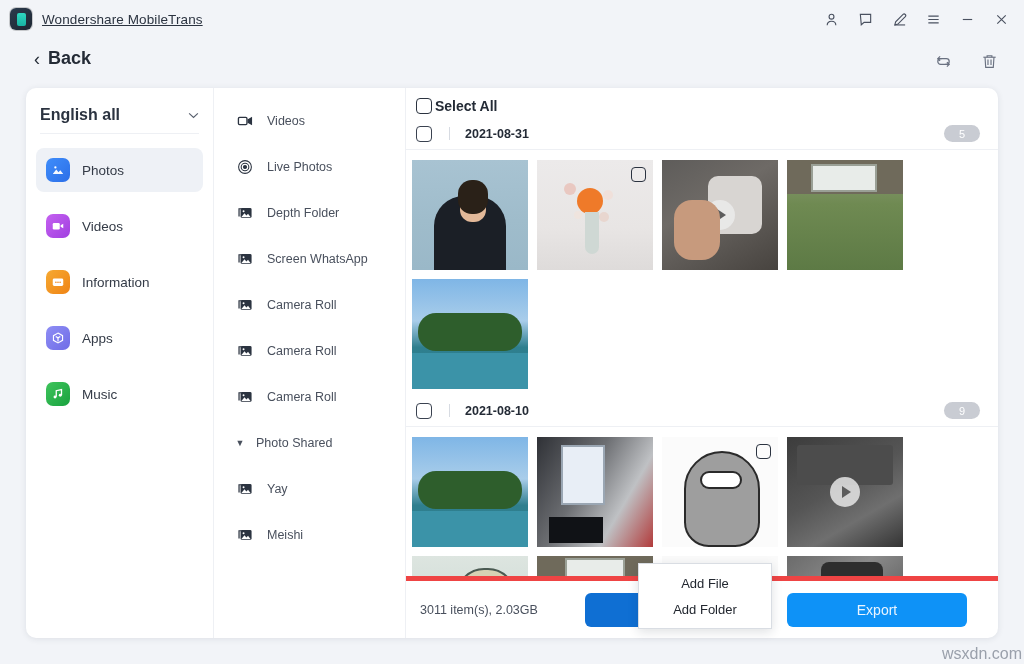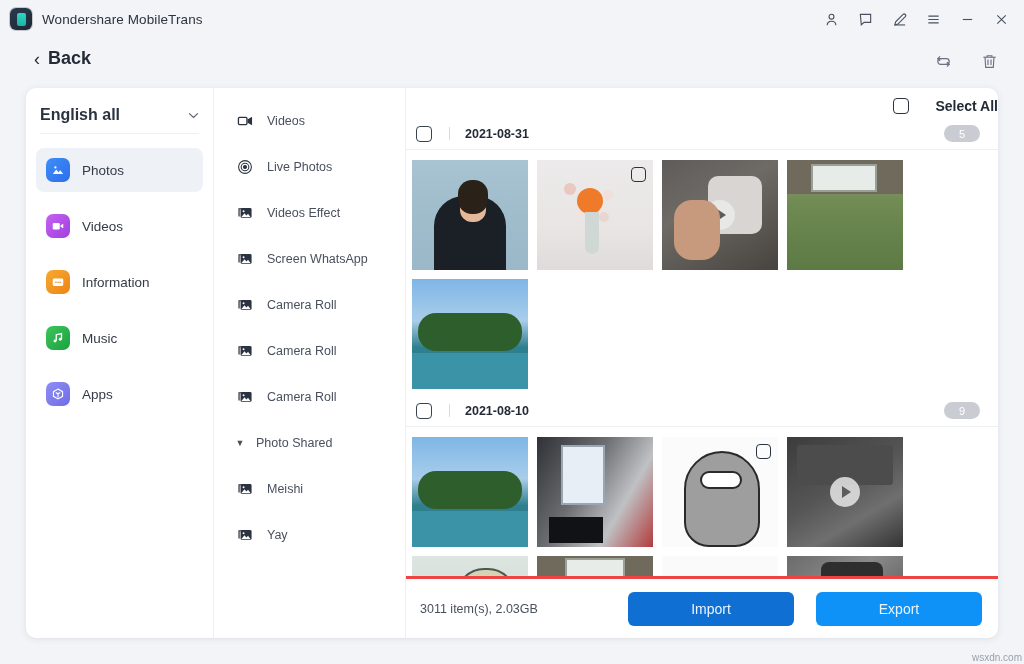--- a/index.html
+++ b/index.html
@@ -25,21 +25,21 @@
     border-radius: 6px;
     background: linear-gradient(145deg,#2b3a4d,#1d2733);
     display: flex; align-items: center; justify-content: center;
     box-shadow: 0 0 0 1px rgba(0,0,0,.18);
   }
   .app-icon .glyph {
     width: 9px; height: 13px; border-radius: 2px;
     background: linear-gradient(180deg,#2fd6c0,#18b4a5);
   }
   .app-title {
-    margin-left: 10px; font-size: 13.5px; color: #2b3340; letter-spacing: .1px;
+    margin-left: 10px; font-size: 13.5px; color: #2b3340; letter-spacing: .1px; text-decoration: underline;
   }
   .tab-curve {
     position: absolute; left: 0px; top: 0px; width: 260px; height: 38px;
     background: #fdfdfe;
     border-top-left-radius: 10px; border-top-right-radius: 10px;
     z-index: -1;
   }
   .win-ctrls {
     position: absolute; right: 6px; top: 0; height: 38px;
     display: flex; align-items: center; gap: 0px;
@@ -108,22 +108,22 @@
   }
   .alb .aicon { width: 18px; height: 18px; flex: none; color: #2b3340; display:flex; align-items:center; justify-content:center;}
   .alb.group { padding-left: 20px; gap: 10px; }
   .alb.group .tri { font-size: 9px; color: #49505d; width: 12px; text-align:center;}
 
   
   .col3 { flex: 1; display: flex; flex-direction: column; position: relative; }
   .grid-scroll { flex: 1; overflow: hidden; position: relative; }
 
   .selectall {
-    height: 30px; display: flex; align-items: center; gap: 26px;
-    padding-left: 10px; padding-top: 6px; justify-content: flex-end;
+    height: 30px; display: flex; align-items: center; gap: 3px;
+    padding-left: 10px; padding-top: 6px;
   }
   .selectall .lbl { font-size: 14px; font-weight: bold; color: #242b36; }
 
   .daterow {
     height: 32px; display: flex; align-items: center; gap: 4px;
     padding-left: 10px; padding-right: 18px;
     border-bottom: 1px solid #eef0f4;
   }
   .daterow .dsep { width: 1px; height: 13px; background: #d7dbe2; margin: 0 11px 0 13px; }
   .daterow .dlbl { font-size: 12.5px; font-weight: bold; color: #242b36; }
@@ -202,46 +202,46 @@
   .img-infog::before{content:"";position:absolute;left:16px;top:26px;width:34px;height:34px;border-radius:50%;border:2px solid #e8c96a;background:#fffdf3;
     box-shadow: 44px 4px 0 0 #fff6f5, 44px 4px 0 -1px #e98b8b;}
   .img-infog::after{content:"";position:absolute;left:32px;top:58px;width:34px;height:34px;border-radius:50%;border:2px solid #7fc2e8;background:#f4fbff;
     box-shadow: 40px 8px 0 0 #fcfbf0, 40px 8px 0 -1px #d8d46a;}
 
   .img-charger { background: linear-gradient(140deg,#6b6b6b 0%,#8a8a8a 35%,#5a5a5a 75%,#3f3f3f 100%); }
   .img-charger::before{content:"";position:absolute;left:34px;top:6px;width:62px;height:34px;border-radius:8px;background:#2e2e2e;}
 
   
   .footer {
-    height: 62px; border-top: 3px solid #ef4444;
-    display: flex; align-items: center; padding: 0 12px 0 14px; position: relative;
+    height: 62px; border-top: 5px solid #ef4444;
+    display: flex; align-items: center; padding: 0 27px 0 14px; position: relative;
   }
   .footer .meta { font-size: 12.5px; color: #49505d; }
   .btn {
-    width: 166px; height: 34px; border-radius: 6px; border: 0;
+    width: 180px; height: 34px; border-radius: 6px; border: 0;
     font-size: 14px; color: #eaf4ff; display:flex; align-items:center; justify-content:center;
     font-family: "Liberation Sans", sans-serif;
   }
   .btn-import { background: #0f6fd3; margin-left: auto; }
   .btn-export { background: #0e92f7; margin-left: 22px; margin-right: 4px; }
 
   .ctxmenu {
     position: absolute; left: 638px; top: 563px; width: 134px;
     background: #fff; border: 1px solid #d9dde3;
     box-shadow: 0 3px 10px rgba(30,40,60,.14);
     padding: 6px 0; z-index: 40;
   }
   .ctxmenu .mi {
     height: 26px; display: flex; align-items: center; justify-content: center;
     font-size: 13px; color: #22272f;
   }
 
   .watermark {
     position: absolute; right: 2px; bottom: 1px;
-    font-size: 10px; color: #9aa0ab; font-family: "Liberation Sans", sans-serif;
+    font-size: 16px; color: #9aa0ab; font-family: "Liberation Sans", sans-serif;
   }
 </style>
 </head>
 <body>
 
 <div class="app">
 
   <div class="titlebar">
     <div class="tab-curve"></div>
     <div class="app-icon">
@@ -348,40 +348,40 @@
               <rect x="2" y="4" width="12" height="8.5" rx="1.6"></rect>
               <circle cx="5.6" cy="8.3" r=".9" fill="#ef8415"></circle>
               <circle cx="8" cy="8.3" r=".9" fill="#ef8415"></circle>
               <circle cx="10.4" cy="8.3" r=".9" fill="#ef8415"></circle>
             </svg>
         </span>
         <span>Information</span>
       </div>
 
       <div class="cat">
+        <span class="cicon ic-apps">
+          <svg width="14" height="14" viewBox="0 0 16 16" fill="none" stroke="#fff" stroke-width="1.3">
+              <path d="M8 2.4 13.2 5.3v5.4L8 13.6 2.8 10.7V5.3z"></path>
+              <path d="M8 8v4"></path>
+              <path d="m5.4 6.2 2.6 1.6 2.6-1.6"></path>
+            </svg>
+        </span>
+        <span>Apps</span>
+      </div>
+
+      <div class="cat">
         <span class="cicon ic-music">
           <svg width="14" height="14" viewBox="0 0 16 16" fill="none" stroke="#fff" stroke-width="1.5">
               <path d="M6 11V4.2l6-1.3V9"></path>
               <circle cx="4.6" cy="11.3" r="1.7" fill="#fff" stroke="none"></circle>
               <circle cx="10.6" cy="9.5" r="1.7" fill="#fff" stroke="none"></circle>
             </svg>
         </span>
         <span>Music</span>
       </div>
-
-      <div class="cat">
-        <span class="cicon ic-apps">
-          <svg width="14" height="14" viewBox="0 0 16 16" fill="none" stroke="#fff" stroke-width="1.3">
-              <path d="M8 2.4 13.2 5.3v5.4L8 13.6 2.8 10.7V5.3z"></path>
-              <path d="M8 8v4"></path>
-              <path d="m5.4 6.2 2.6 1.6 2.6-1.6"></path>
-            </svg>
-        </span>
-        <span>Apps</span>
-      </div>
     </div>
 
     <div class="col2">
 
       <div class="alb">
         <span class="aicon">
           <svg width="16" height="16" viewBox="0 0 18 18" fill="none" stroke="currentColor" stroke-width="1.5">
               <rect x="1.6" y="5" width="9.6" height="8" rx="1.3"></rect>
               <path d="M12.6 7.6 16.2 5.6v6.8l-3.6-2z" fill="currentColor"></path>
             </svg>
@@ -403,21 +403,21 @@
 
       <div class="alb">
         <span class="aicon">
           <svg width="16" height="16" viewBox="0 0 18 18" fill="currentColor">
               <path d="M1.6 3.6h3.2v1.2H3v8h-1.4z"></path>
               <rect x="4" y="3.4" width="12.4" height="11" rx="1.6"></rect>
               <circle cx="7.4" cy="7" r="1.1" fill="#fff"></circle>
               <path d="M5 13.4 8.4 9.2l2.2 2.5 1.8-1.9 2.8 3.6z" fill="#fff"></path>
             </svg>
         </span>
-        <span>Videos Effect</span>
+        <span>Depth Folder</span>
       </div>
 
 
       <div class="alb">
         <span class="aicon">
           <svg width="16" height="16" viewBox="0 0 18 18" fill="currentColor">
               <path d="M1.6 3.6h3.2v1.2H3v8h-1.4z"></path>
               <rect x="4" y="3.4" width="12.4" height="11" rx="1.6"></rect>
               <circle cx="7.4" cy="7" r="1.1" fill="#fff"></circle>
               <path d="M5 13.4 8.4 9.2l2.2 2.5 1.8-1.9 2.8 3.6z" fill="#fff"></path>
@@ -469,33 +469,33 @@
 
       <div class="alb">
         <span class="aicon">
           <svg width="16" height="16" viewBox="0 0 18 18" fill="currentColor">
               <path d="M1.6 3.6h3.2v1.2H3v8h-1.4z"></path>
               <rect x="4" y="3.4" width="12.4" height="11" rx="1.6"></rect>
               <circle cx="7.4" cy="7" r="1.1" fill="#fff"></circle>
               <path d="M5 13.4 8.4 9.2l2.2 2.5 1.8-1.9 2.8 3.6z" fill="#fff"></path>
             </svg>
         </span>
+        <span>Yay</span>
+      </div>
+
+      <div class="alb">
+        <span class="aicon">
+          <svg width="16" height="16" viewBox="0 0 18 18" fill="currentColor">
+              <path d="M1.6 3.6h3.2v1.2H3v8h-1.4z"></path>
+              <rect x="4" y="3.4" width="12.4" height="11" rx="1.6"></rect>
+              <circle cx="7.4" cy="7" r="1.1" fill="#fff"></circle>
+              <path d="M5 13.4 8.4 9.2l2.2 2.5 1.8-1.9 2.8 3.6z" fill="#fff"></path>
+            </svg>
+        </span>
         <span>Meishi</span>
-      </div>
-
-      <div class="alb">
-        <span class="aicon">
-          <svg width="16" height="16" viewBox="0 0 18 18" fill="currentColor">
-              <path d="M1.6 3.6h3.2v1.2H3v8h-1.4z"></path>
-              <rect x="4" y="3.4" width="12.4" height="11" rx="1.6"></rect>
-              <circle cx="7.4" cy="7" r="1.1" fill="#fff"></circle>
-              <path d="M5 13.4 8.4 9.2l2.2 2.5 1.8-1.9 2.8 3.6z" fill="#fff"></path>
-            </svg>
-        </span>
-        <span>Yay</span>
       </div>
     </div>
 
     <div class="col3">
       <div class="grid-scroll">
 
         <div class="selectall">
           <span class="cbox"></span>
           <span class="lbl">Select All</span>
         </div>
@@ -549,15 +549,19 @@
       </div>
 
       <div class="footer">
         <span class="meta">3011 item(s), 2.03GB</span>
         <button class="btn btn-import">Import</button>
         <button class="btn btn-export">Export</button>
       </div>
     </div>
   </div>
 
+  <div class="ctxmenu">
+    <div class="mi">Add File</div>
+    <div class="mi">Add Folder</div>
+  </div>
 
   <div class="watermark">wsxdn.com</div>
 </div>
 
 </body></html>

